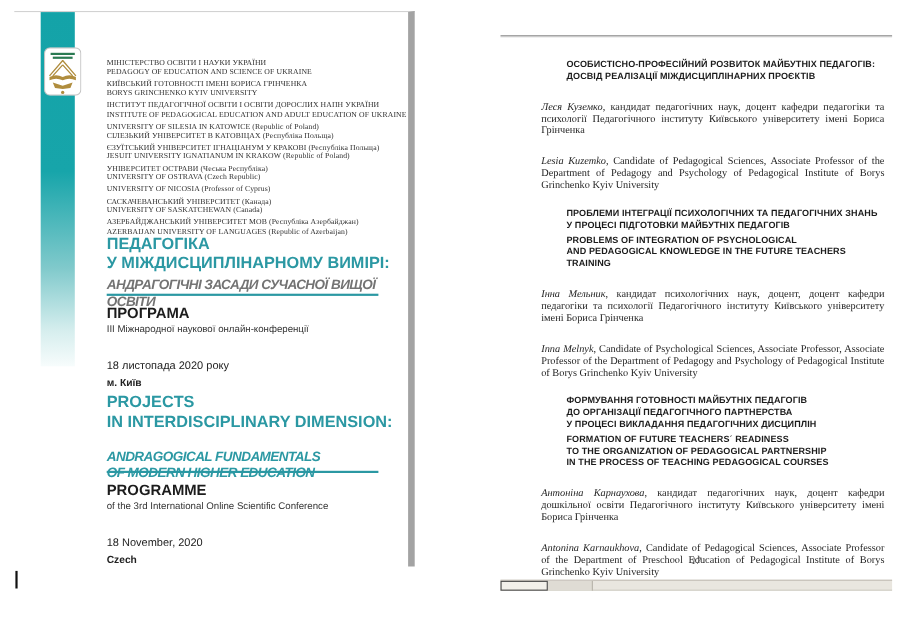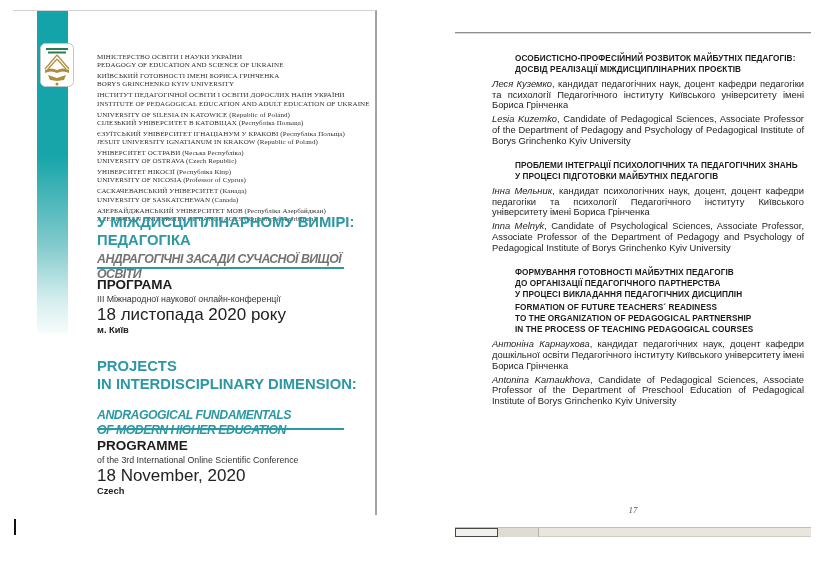--- a/index.html
+++ b/index.html
@@ -5,21 +5,21 @@
   * { margin:0; padding:0; box-sizing:border-box; }
   html,body { width:832px; height:570px; background:#ffffff; overflow:hidden;
               font-family:"Liberation Sans", sans-serif; }
   body { position:relative; }
 
   
   .page-left {
     position:absolute; left:13px; top:10px; width:364px; height:505px;
     background:#fff;
     border-top:1px solid #d2d2d2;
-    border-right:2px solid #a3a3a3;
+    border-right:6px solid #a3a3a3;
   }
   .teal-band {
     position:absolute; left:24px; top:0; width:31px; height:322px;
     background:linear-gradient(to bottom,
       #14a3a8 0%, #17a5aa 45%, #7fc9cb 72%, #d6eeee 90%, #f7fcfc 100%);
   }
   .logo { position:absolute; left:27px; top:32px; width:34px; height:44px; }
 
   .uni-list { position:absolute; left:84px; top:42px; width:282px; }
   .uni-group { margin-bottom:2.6px; }
@@ -37,21 +37,21 @@
     font-size:12.3px; line-height:15px; letter-spacing:-0.5px; margin-top:3px;
   }
   .rule { position:absolute; left:84px; width:247px; height:2px; background:#2b98a3; }
   .rule-ua { top:256px; }
   .rule-en { top:417px; }
 
   .prog-block-ua { position:absolute; left:84px; top:266px; width:270px; }
   .prog-block-en { position:absolute; left:84px; top:427px; width:270px; }
   .prog-title { font-weight:bold; font-size:13.5px; color:#1c1c1c; line-height:15px; }
   .prog-sub   { font-size:8.8px; color:#333; line-height:11px; margin-top:2px; }
-  .prog-date  { font-size:17px; color:#222; line-height:13px; margin-top:3px; }
+  .prog-date  { font-size:10px; color:#222; line-height:13px; margin-top:21px; }
   .prog-city  { font-size:9.3px; font-weight:bold; color:#222; margin-top:4px; }
 
   .title-en { position:absolute; left:84px; top:347px; width:280px; }
   .title-sub-en {
     color:#2b98a3; font-weight:bold; font-style:italic;
     font-size:12.3px; line-height:14.5px; letter-spacing:-0.5px; margin-top:15px;
     white-space:pre-line;
   }
 
   .text-cursor {
@@ -65,22 +65,22 @@
   }
   .entries { position:absolute; left:492px; top:54px; width:312px; }
   .entry { margin-bottom:14px; }
   .entry-title {
     padding-left:23px; white-space:pre-line;
     font-weight:bold; font-size:8.2px; line-height:10.8px; color:#1b1b1b;
     letter-spacing:0.1px;
   }
   .entry-title.en { margin-top:3px; }
   .entry-para {
-    margin-top:3px; text-align:justify;
-    font-family:Liberation Sans, sans-serif;
+    margin-top:17px; text-align:justify;
+    font-family:Liberation Serif, serif;
     font-size:9.4px; line-height:10.9px; color:#1e1e1e;
   }
   .pname { font-style:italic; }
 
   .page-num {
     position:absolute; left:455px; top:505px; width:356px; text-align:center;
     font-family:"Liberation Serif", serif; font-style:italic;
     font-size:9px; color:#555;
   }
 
@@ -134,36 +134,35 @@
     </div>
     <div class="uni-group">
       <div class="uni-line">ЄЗУЇТСЬКИЙ УНІВЕРСИТЕТ ІГНАЦІАНУМ У КРАКОВІ (Республіка Польща)</div>
       <div class="uni-line">JESUIT UNIVERSITY IGNATIANUM IN KRAKOW (Republic of Poland)</div>
     </div>
     <div class="uni-group">
       <div class="uni-line">УНІВЕРСИТЕТ ОСТРАВИ (Чеська Республіка)</div>
       <div class="uni-line">UNIVERSITY OF OSTRAVA (Czech Republic)</div>
     </div>
     <div class="uni-group">
-      <div class="uni-line">УНІВЕРСИТЕТ НІКОСІЇ (Республіка Кіпр)</div>
       <div class="uni-line">UNIVERSITY OF NICOSIA (Professor of Cyprus)</div>
     </div>
     <div class="uni-group">
       <div class="uni-line">САСКАЧЕВАНСЬКИЙ УНІВЕРСИТЕТ (Канада)</div>
       <div class="uni-line">UNIVERSITY OF SASKATCHEWAN (Canada)</div>
     </div>
     <div class="uni-group">
       <div class="uni-line">АЗЕРБАЙДЖАНСЬКИЙ УНІВЕРСИТЕТ МОВ (Республіка Азербайджан)</div>
       <div class="uni-line">AZERBAIJAN UNIVERSITY OF LANGUAGES (Republic of Azerbaijan)</div>
     </div>
   </div>
 
   <div class="title-ua">
+    <div class="title-main">ПЕДАГОГІКА</div>
     <div class="title-main">У МІЖДИСЦИПЛІНАРНОМУ ВИМІРІ:</div>
-    <div class="title-main">ПЕДАГОГІКА</div>
     <div class="title-sub-ua">АНДРАГОГІЧНІ ЗАСАДИ СУЧАСНОЇ ВИЩОЇ ОСВІТИ</div>
   </div>
   <div class="rule rule-ua"></div>
 
   <div class="prog-block-ua">
     <div class="prog-title">ПРОГРАМА</div>
     <div class="prog-sub">ІІІ Міжнародної наукової онлайн-конференції</div>
     <div class="prog-date">18 листопада 2020 року</div>
     <div class="prog-city">м. Київ</div>
   </div>
@@ -193,20 +192,22 @@
   <div class="entry">
     <div class="entry-title">ОСОБИСТІСНО-ПРОФЕСІЙНИЙ РОЗВИТОК МАЙБУТНІХ ПЕДАГОГІВ:
 ДОСВІД РЕАЛІЗАЦІЇ МІЖДИСЦИПЛІНАРНИХ ПРОЄКТІВ</div>
     <div class="entry-para"><span class="pname">Леся Куземко</span><span>, кандидат педагогічних наук, доцент кафедри педагогіки та психології Педагогічного інституту Київського університету імені Бориса Грінченка</span></div>
     <div class="entry-para"><span class="pname">Lesia Kuzemko</span><span>, Candidate of Pedagogical Sciences, Associate Professor of the Department of Pedagogy and Psychology of Pedagogical Institute of Borys Grinchenko Kyiv University</span></div>
   </div>
 
   <div class="entry">
     <div class="entry-title">ПРОБЛЕМИ ІНТЕГРАЦІЇ ПСИХОЛОГІЧНИХ ТА ПЕДАГОГІЧНИХ ЗНАНЬ
 У ПРОЦЕСІ ПІДГОТОВКИ МАЙБУТНІХ ПЕДАГОГІВ</div>
+    <div class="entry-title en">PROBLEMS OF INTEGRATION OF PSYCHOLOGICAL
+AND PEDAGOGICAL KNOWLEDGE IN THE FUTURE TEACHERS TRAINING</div>
     <div class="entry-para"><span class="pname">Інна Мельник</span><span>, кандидат психологічних наук, доцент, доцент кафедри педагогіки та психології Педагогічного інституту Київського університету імені Бориса Грінченка</span></div>
     <div class="entry-para"><span class="pname">Inna Melnyk</span><span>, Candidate of Psychological Sciences, Associate Professor, Associate Professor of the Department of Pedagogy and Psychology of Pedagogical Institute of Borys Grinchenko Kyiv University</span></div>
   </div>
 
   <div class="entry">
     <div class="entry-title">ФОРМУВАННЯ ГОТОВНОСТІ МАЙБУТНІХ ПЕДАГОГІВ
 ДО ОРГАНІЗАЦІЇ ПЕДАГОГІЧНОГО ПАРТНЕРСТВА
 У ПРОЦЕСІ ВИКЛАДАННЯ ПЕДАГОГІЧНИХ ДИСЦИПЛІН</div>
     <div class="entry-title en">FORMATION OF FUTURE TEACHERS´ READINESS
 TO THE ORGANIZATION OF PEDAGOGICAL PARTNERSHIP

